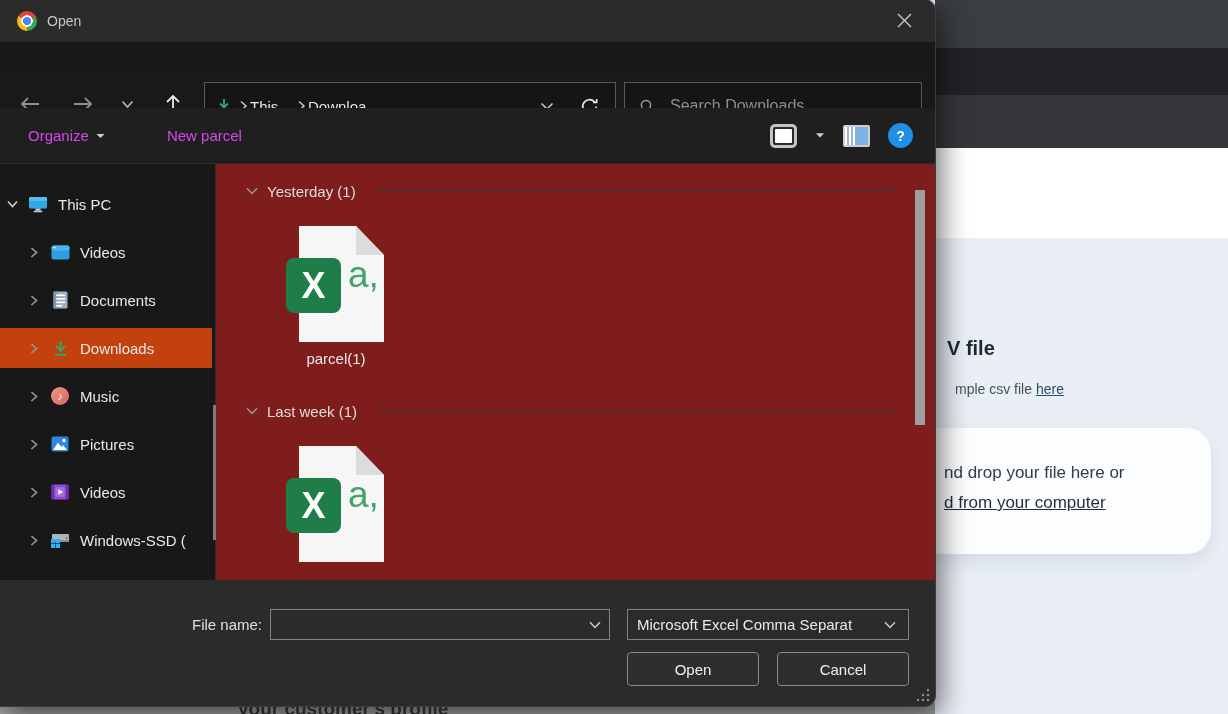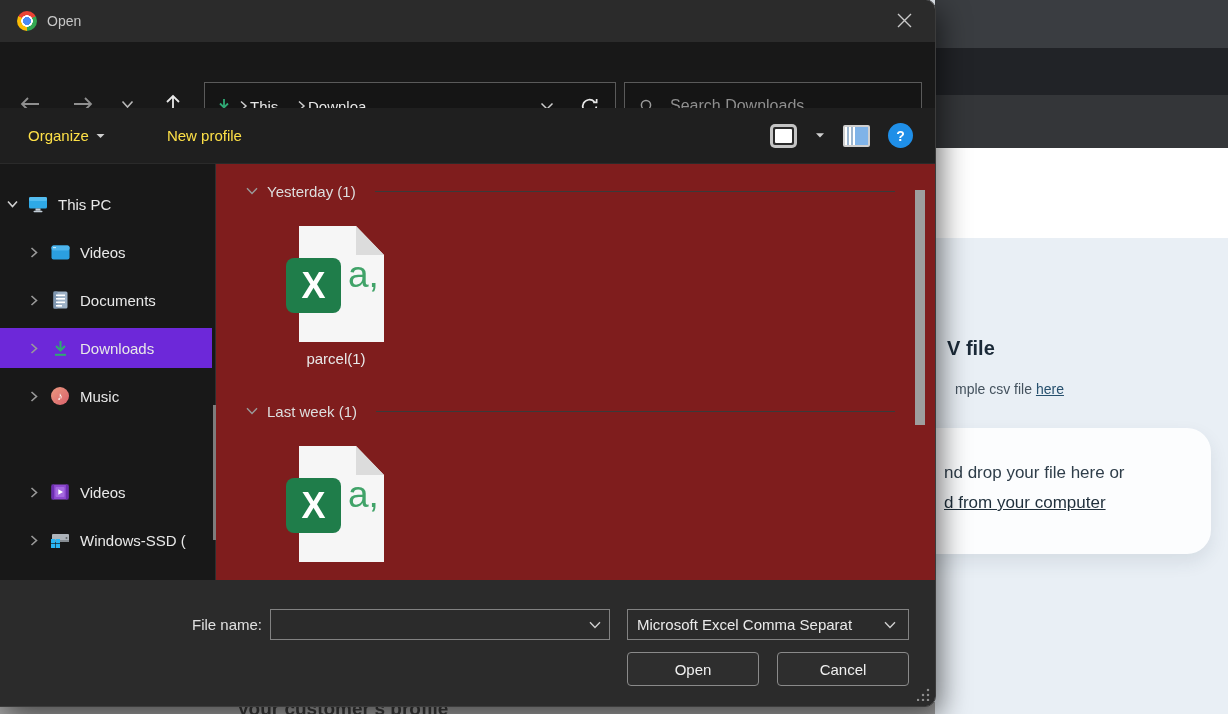--- a/index.html
+++ b/index.html
@@ -42,40 +42,40 @@
   .addr { position:absolute; left:204px; top:12px; width:412px; height:48px; border:1px solid #5a5a5a; background:#151515;
     display:flex; align-items:center; padding:0 10px; }
   .addr .crumb { margin:0 2px; white-space:nowrap; color:#e8e8e8; }
   .addr .spacer { flex:1; }
   .searchbox { position:absolute; left:624px; top:12px; width:298px; height:48px; border:1px solid #5a5a5a; background:#151515;
     display:flex; align-items:center; padding:0 14px; gap:14px; }
   .search-ph { color:#8f8f8f; font-size:16px; }
 
   .toolbar { position:absolute; left:0; top:108px; width:100%; height:56px; background:#1f1f1f;
     display:flex; align-items:center; border-bottom:1px solid #2a2a2a; }
-  .tb-item { display:flex; align-items:center; gap:7px; color:#fde047; cursor:pointer; }
+  .tb-item { display:flex; align-items:center; gap:7px; color:#d946ef; cursor:pointer; }
   .organize { margin-left:28px; }
   .newfolder { margin-left:62px; }
   .tb-right { position:absolute; right:22px; display:flex; align-items:center; gap:18px; }
   .view-icon { width:27px; height:24px; background:#c4c4c4; border-radius:5px; padding:3px; }
   .view-icon .mid { width:100%; height:100%; background:#2a2a2a; border-radius:2px; padding:2px; }
   .view-icon .inner { width:100%; height:100%; background:#ffffff; border-radius:1px; }
   .pane-icon { width:27px; height:22px; border:2px solid #cfcfcf; border-radius:2px; display:flex; overflow:hidden; }
   .pane-icon .l { width:42%; background:repeating-linear-gradient(90deg,#ffffff 0 2px,#9db6cf 2px 4px); }
   .pane-icon .r { flex:1; background:#7fb3e8; }
   .help-icon { width:25px; height:25px; border-radius:50%; background:#1f8fe8; color:#fff; font-weight:bold;
     font-size:14px; display:flex; align-items:center; justify-content:center; cursor:pointer; }
 
   
   .bodywrap { position:absolute; left:0; top:164px; width:100%; height:416px; }
   .sidebar { position:absolute; left:0; top:0; width:216px; height:100%; background:#181818; overflow:hidden; }
   .side-sep { position:absolute; left:215px; top:0; width:1px; height:100%; background:#2f2f2f; }
   .side-scroll { position:absolute; left:213px; width:8px; background:#7d7d7d; z-index:3; }
   .srow { position:absolute; left:0; width:212px; height:40px; display:flex; align-items:center; cursor:pointer; }
-  .srow.sel { background:#6d28d9;align-items:center; }
+  .srow.sel { background:#c2410c;align-items:center; }
   .srow .chev { width:16px; display:flex; justify-content:center; }
   .srow .sic { width:20px; margin-left:8px; display:flex; justify-content:center; }
   .srow .slabel { margin-left:10px; white-space:nowrap; font-size:15px; color:#e8e8e8; }
   .ind0 { padding-left:4px; } .ind1 { padding-left:26px; }
 
   .main { position:absolute; left:216px; top:0; width:719px; height:100%; background:#7f1d1d; overflow:hidden; }
   .group-hdr { position:absolute; left:30px; right:40px; height:26px; display:flex; align-items:center; gap:9px; }
   .group-hdr .glabel { color:#dedede; font-size:15px; white-space:nowrap; }
   .group-hdr .rule { flex:1; height:1px; background:#3a3a3a; margin-left:10px; }
   .tile { position:absolute; left:60px; width:120px; cursor:pointer; }
@@ -224,21 +224,21 @@
     <div class="toolbar">
       <div class="tb-item organize">
         <span>Organize</span>
         <span>
           <svg width="9" height="6" viewBox="0 0 9 6">
               <path d="M0.5 1 L4.5 5 L8.5 1 Z" fill="#cfcfcf"></path>
             </svg>
         </span>
       </div>
       <div class="tb-item newfolder">
-        <span>New profile</span>
+        <span>New parcel</span>
       </div>
       <div class="tb-right">
         <div class="view-icon">
             <div class="mid">
               <div class="inner"></div>
             </div>
           </div>
         <span>
           <svg width="10" height="7" viewBox="0 0 10 7">
               <path d="M1 1.2 L5 5.6 L9 1.2 Z" fill="#cfcfcf"></path>
@@ -330,20 +330,35 @@
             <svg width="8" height="11" viewBox="0 0 8 11">
                 <path d="M1.5 1 L6.5 5.5 L1.5 10" fill="none" stroke="#9a9a9a" stroke-width="1.6"></path>
               </svg>
           </span>
           <span class="sic">
             <span style="width:18px;height:18px;border-radius:50%;background:linear-gradient(135deg,#eb9a80,#d9606b);display:flex;align-items:center;justify-content:center;color:#fff;font-size:11px;">♪</span>
           </span>
           <span class="slabel">Music</span>
         </div>
 
+        <div class="srow ind1" style="top:260px">
+          <span class="chev">
+            <svg width="8" height="11" viewBox="0 0 8 11">
+                <path d="M1.5 1 L6.5 5.5 L1.5 10" fill="none" stroke="#9a9a9a" stroke-width="1.6"></path>
+              </svg>
+          </span>
+          <span class="sic">
+            <svg width="18" height="16" viewBox="0 0 18 16">
+                <rect x="0.5" y="0.5" width="17" height="15" rx="2" fill="#2f86e0"></rect>
+                <path d="M2 14 L7 6.5 L10.5 11 L12 9 L16 14 Z" fill="#fff"></path>
+                <circle cx="13" cy="4.5" r="1.7" fill="#fff"></circle>
+              </svg>
+          </span>
+          <span class="slabel">Pictures</span>
+        </div>
 
         <div class="srow ind1" style="top:356px">
           <span class="chev">
             <svg width="8" height="11" viewBox="0 0 8 11">
                 <path d="M1.5 1 L6.5 5.5 L1.5 10" fill="none" stroke="#9a9a9a" stroke-width="1.6"></path>
               </svg>
           </span>
           <span class="sic">
             <svg width="20" height="18" viewBox="0 0 20 18">
                 <rect x="2" y="3" width="17" height="8" rx="1" fill="#aeb4ba"></rect>

